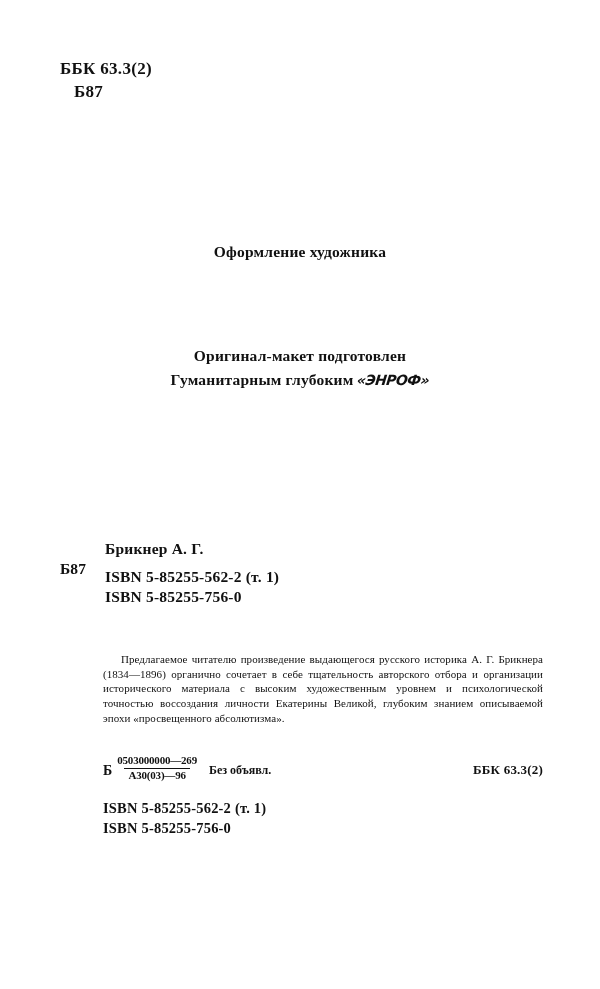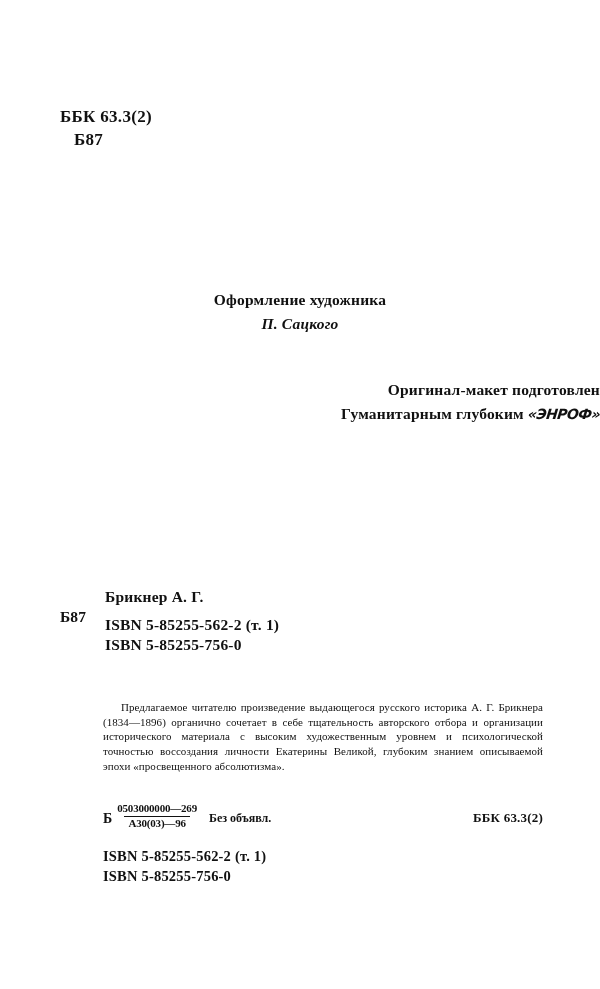--- a/index.html
+++ b/index.html
@@ -13,21 +13,20 @@
     position: relative;
     font-family: "Liberation Serif", "DejaVu Serif", serif;
     color: #111111;
     overflow: hidden;
   }
 
   .page {
     position: absolute;
     inset: 0;
     background: #ffffff;
-    margin-top: 48px;
   }
 
   
   .bbk-top {
     position: absolute;
     left: 60px;
     top: 58px;
     font-weight: bold;
     font-size: 17px;
     letter-spacing: 0.3px;
@@ -38,21 +37,21 @@
   }
 
   
   .credits {
     position: absolute;
     left: 0;
     right: 0;
     text-align: center;
   }
   .credits-artist { top: 240px; }
-  .credits-layout { top: 330px; text-align: right; }
+  .credits-layout { top: 344px; }
 
   .credits .bold {
     font-weight: bold;
     font-size: 15.5px;
     letter-spacing: 0.2px;
     line-height: 1.55;
   }
   .credits .bolditalic {
     font-weight: bold;
     font-style: italic;
@@ -209,21 +208,20 @@
 
 <div class="page">
 
   <div class="bbk-top">
     <div>ББК 63.3(2)</div>
     <div class="line2">Б87</div>
   </div>
 
   <div class="credits credits-artist">
     <div class="bold">Оформление художника</div>
-    <div class="bolditalic">П. Сацкого</div>
   </div>
 
   <div class="credits credits-layout">
     <div class="bold">Оригинал-макет подготовлен</div>
     <div class="bold">
       <span>Гуманитарным глубоким</span>
       <span class="logo-word">«ЭНРОФ»</span>
     </div>
   </div>
 

